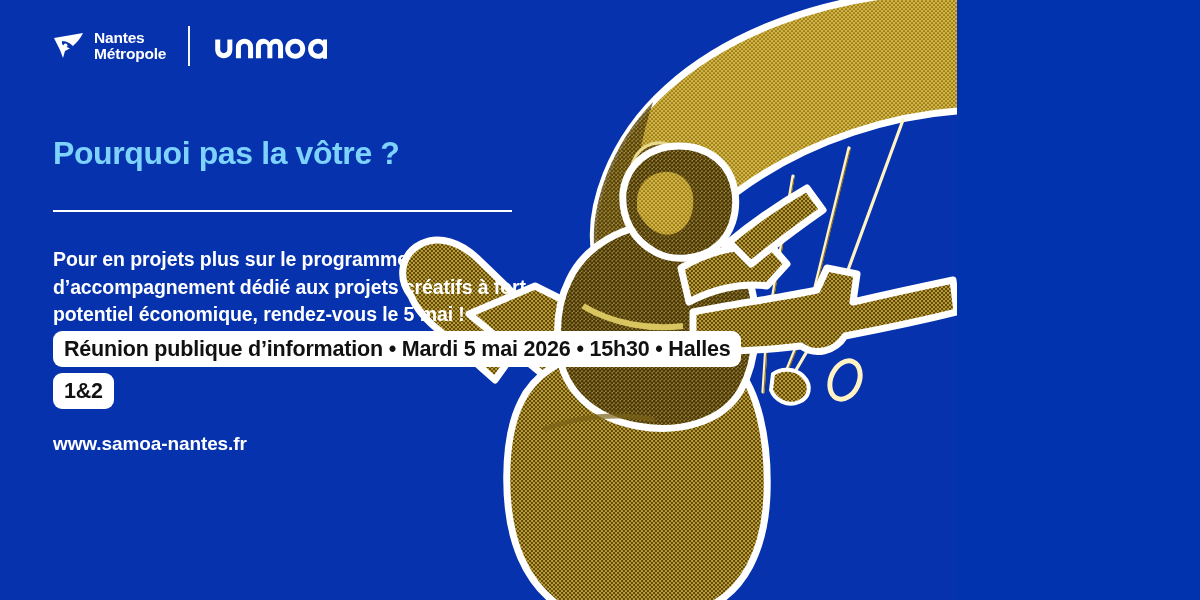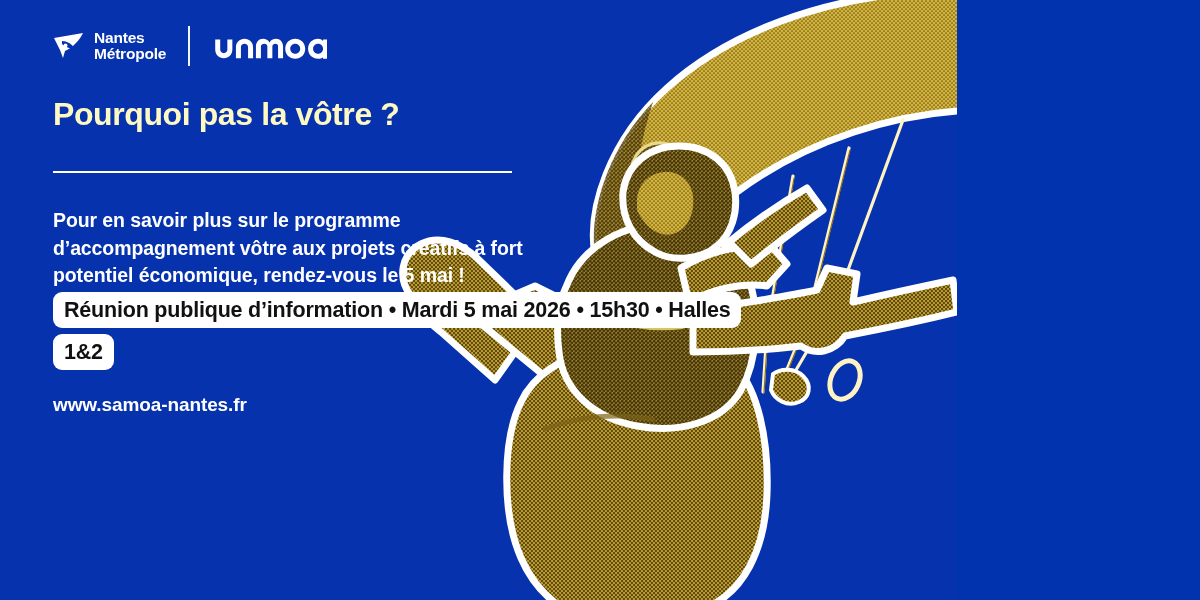--- a/index.html
+++ b/index.html
@@ -58,24 +58,25 @@
   .headline {
     color:#ffffff;
     font-weight:700;
     font-size:32px;
     line-height:1.24;
     letter-spacing:-0.4px;
   }
   .headline .l { display:block; white-space:nowrap; }
 
   .subhead {
-    color:#fef9c3;
+    color:#7dd3fc;
     font-weight:700;
     font-size:32px;
     letter-spacing:-0.4px;
+    margin-top:39px;
     white-space:nowrap;
   }
 
   .rule {
     width:459px;
     height:2px;
     background:#ffffff;
     margin-top:38px;
   }
 
@@ -249,22 +250,22 @@
   </div>
 
   <div class="content">
 
 
     <div class="subhead">Pourquoi pas la vôtre ?</div>
 
     <div class="rule"></div>
 
     <div class="body-copy">
-      <span class="l">Pour en savoir plus sur le programme</span>
-      <span class="l">d’accompagnement vôtre aux projets créatifs à fort</span>
+      <span class="l">Pour en projets plus sur le programme</span>
+      <span class="l">d’accompagnement dédié aux projets créatifs à fort</span>
       <span class="l">potentiel économique, rendez-vous le 5 mai !</span>
     </div>
 
     <div class="badge-wrap">
       <span class="badge-text">Réunion publique d’information • Mardi 5 mai 2026 • 15h30 • Halles 1&amp;2</span>
     </div>
 
     <div class="url">www.samoa-nantes.fr</div>
   </div>
 

